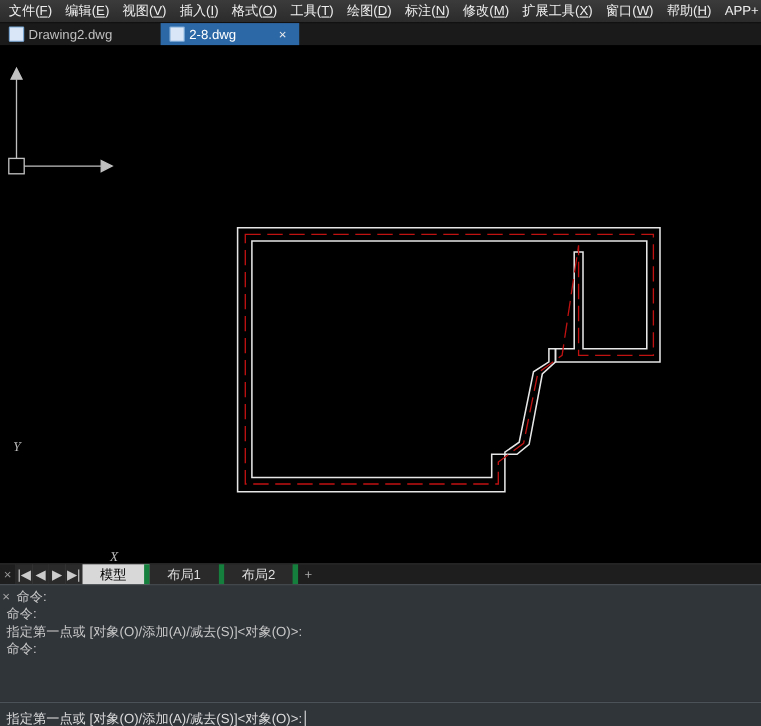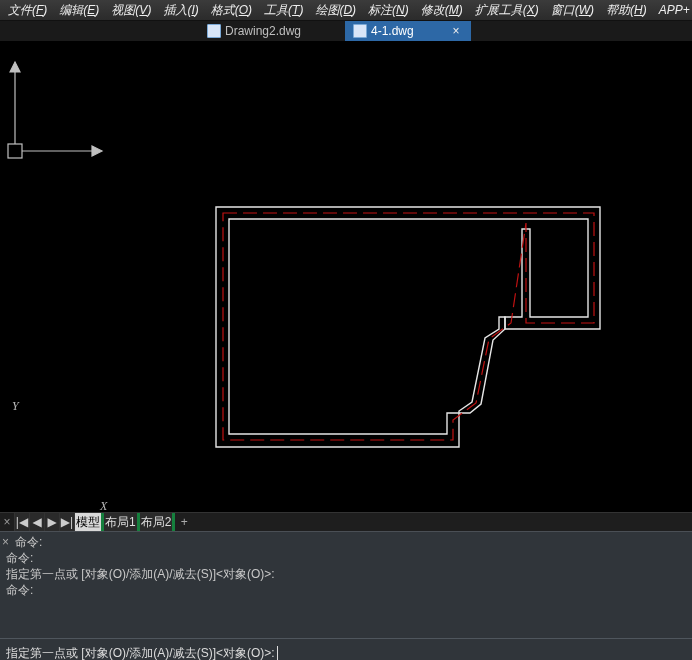--- a/index.html
+++ b/index.html
@@ -1,31 +1,31 @@
 <!DOCTYPE html>
 <html><head>
 <meta charset="utf-8">
 <style>
   html,body{margin:0;padding:0;width:692px;height:660px;background:#000;font-family:"SimSun","NSimSun",sans-serif;font-size:12px;color:#ccc;overflow:hidden;}
-  .menubar{height:20px;background:linear-gradient(#3b3b3b,#2b2b2b);display:flex;align-items:center;padding:0 2px;border-bottom:1px solid #111;font-style:italic;}
+  .menubar{height:20px;background:linear-gradient(#3b3b3b,#2b2b2b);display:flex;align-items:center;padding:0 2px;border-bottom:1px solid #111;}
   .menubar .menu-item{padding:0 6px;height:20px;line-height:20px;color:#eee;cursor:default;white-space:nowrap;}
   .menubar .menu-item u{text-decoration:underline;}
-  .tabbar{height:20px;background:#1a1a1a;display:flex;align-items:stretch;border-bottom:1px solid #000;justify-content:center;}
+  .tabbar{height:20px;background:#1a1a1a;display:flex;align-items:stretch;border-bottom:1px solid #000;}
   .tab{display:flex;align-items:center;gap:4px;padding:0 8px;color:#bfbfbf;min-width:130px;}
   .tab.active{background:#2d68a6;color:#fff;min-width:110px;}
   .tab .file-icon{width:12px;height:12px;background:#d9e6f8;border:1px solid #7ba9d6;border-radius:1px;}
   .tab .close{width:14px;text-align:center;color:#eee;margin-left:auto;}
   .newtab{width:22px;display:flex;align-items:center;justify-content:center;color:#999;}
   .canvas-area{position:relative;width:692px;height:470px;background:#000;}
   .canvas-area svg{position:absolute;left:0;top:0;}
   .ucs{position:absolute;left:4px;bottom:2px;color:#bbb;font-family:serif;font-style:italic;}
   .bottom-tabs{height:18px;background:#1e1e1e;display:flex;align-items:stretch;border-top:1px solid #333;}
   .bottom-tabs .closebtn{width:14px;display:flex;align-items:center;justify-content:center;color:#999;border-right:1px solid #333;}
   .bottom-tabs .nav{width:14px;display:flex;align-items:center;justify-content:center;color:#ccc;border-right:1px solid #333;background:#2a2a2a;}
-  .bottom-tabs .btab{padding:0 1px;line-height:18px;color:#ddd;border-right:3px solid #15803d;background:#2a2a2a;}
+  .bottom-tabs .btab{padding:0 16px;line-height:18px;color:#ddd;border-right:5px solid #15803d;background:#2a2a2a;}
   .bottom-tabs .btab.active{background:#d8d8d8;color:#000;}
   .bottom-tabs .add{width:18px;text-align:center;line-height:18px;color:#aaa;}
   .cmd-history{background:#30353a;border-top:1px solid #4a4f55;padding:2px 6px;height:102px;color:#c8c8c8;overflow:hidden;line-height:16px;}
   .cmd-history .closebtn{float:left;color:#aaa;margin-right:6px;margin-left:-4px;}
   .cmd-input-row{height:28px;background:#30353a;border-top:1px solid #4f565d;display:flex;align-items:center;padding:0 6px;color:#dcdcdc;}
   .cmd-input-row .cursor{display:inline-block;width:1px;height:14px;background:#ddd;margin-left:2px;vertical-align:middle;}
 </style>
 </head>
 <body>
 
@@ -45,21 +45,21 @@
     <div class="menu-item">APP+</div>
   </div>
 
 <div class="tabbar">
   <div class="tab">
     <span class="file-icon"></span>
     <span>Drawing2.dwg</span>
   </div>
   <div class="tab active">
     <span class="file-icon"></span>
-    <span>4-1.dwg</span>
+    <span>2-8.dwg</span>
     <span class="close">×</span>
   </div>
   <div class="newtab">
     <span class="folder-icon"></span>
   </div>
 </div>
 
 <div class="canvas-area">
   <svg width="692" height="470">
 

